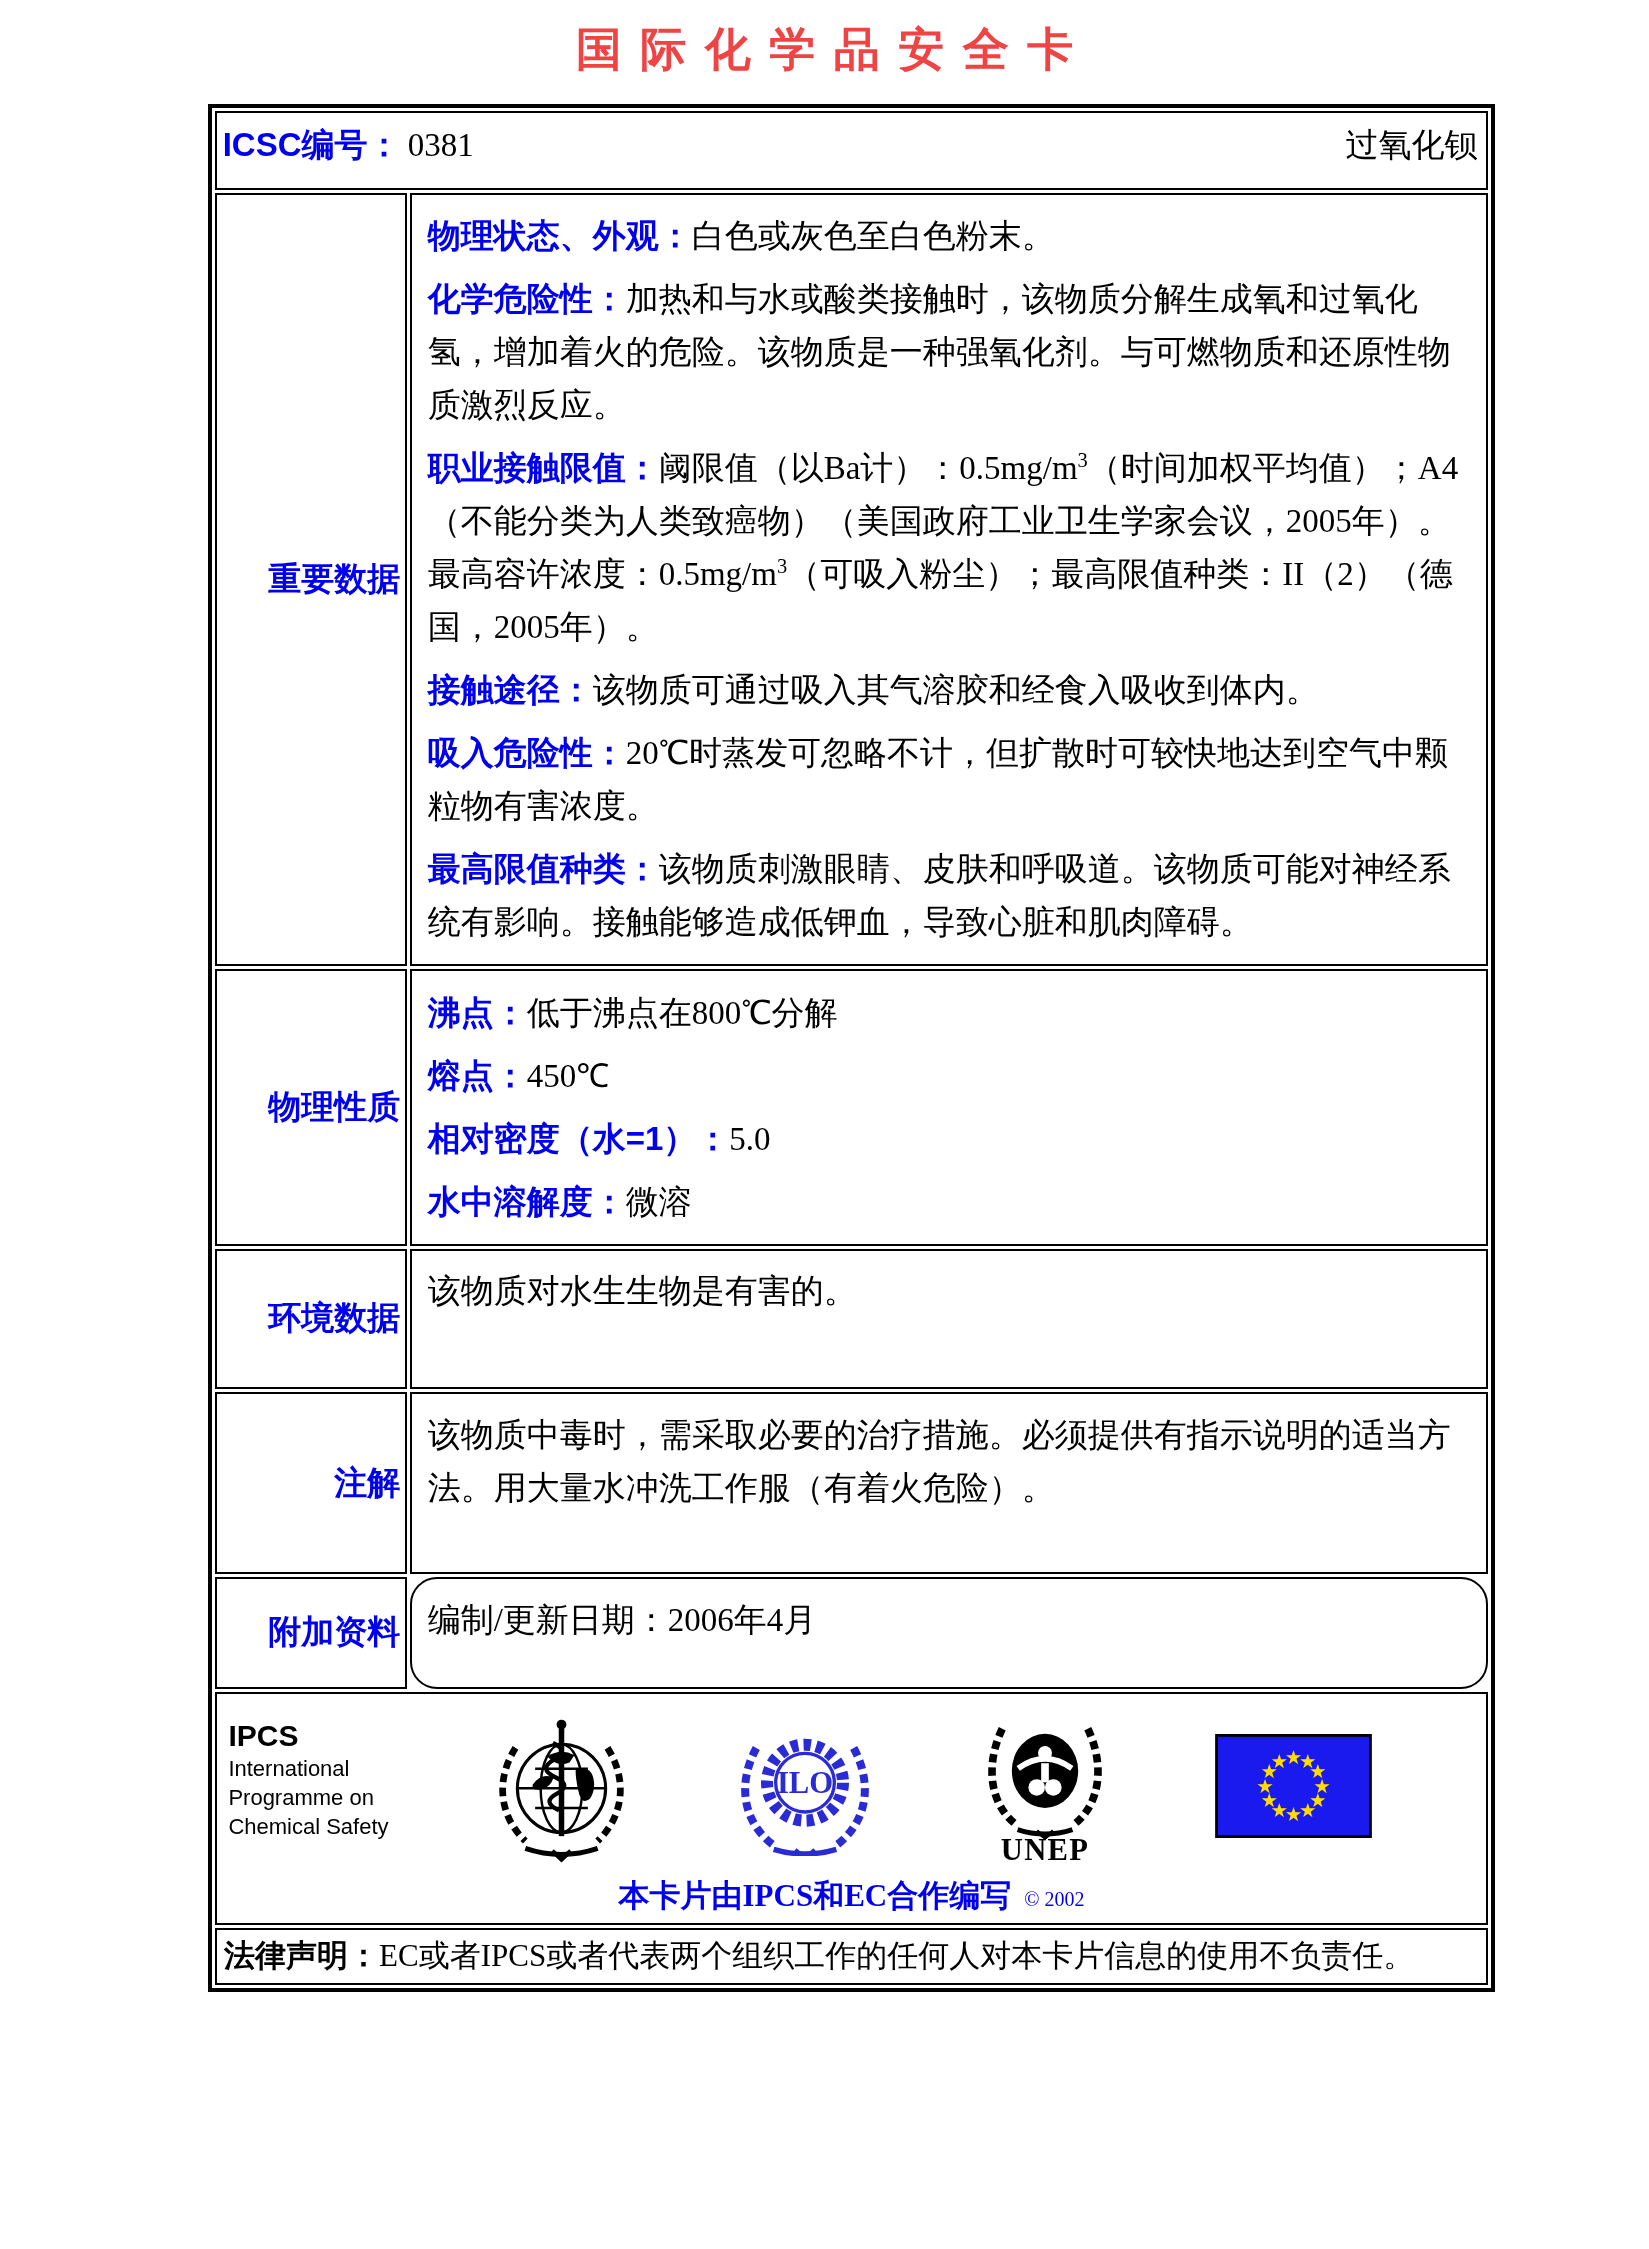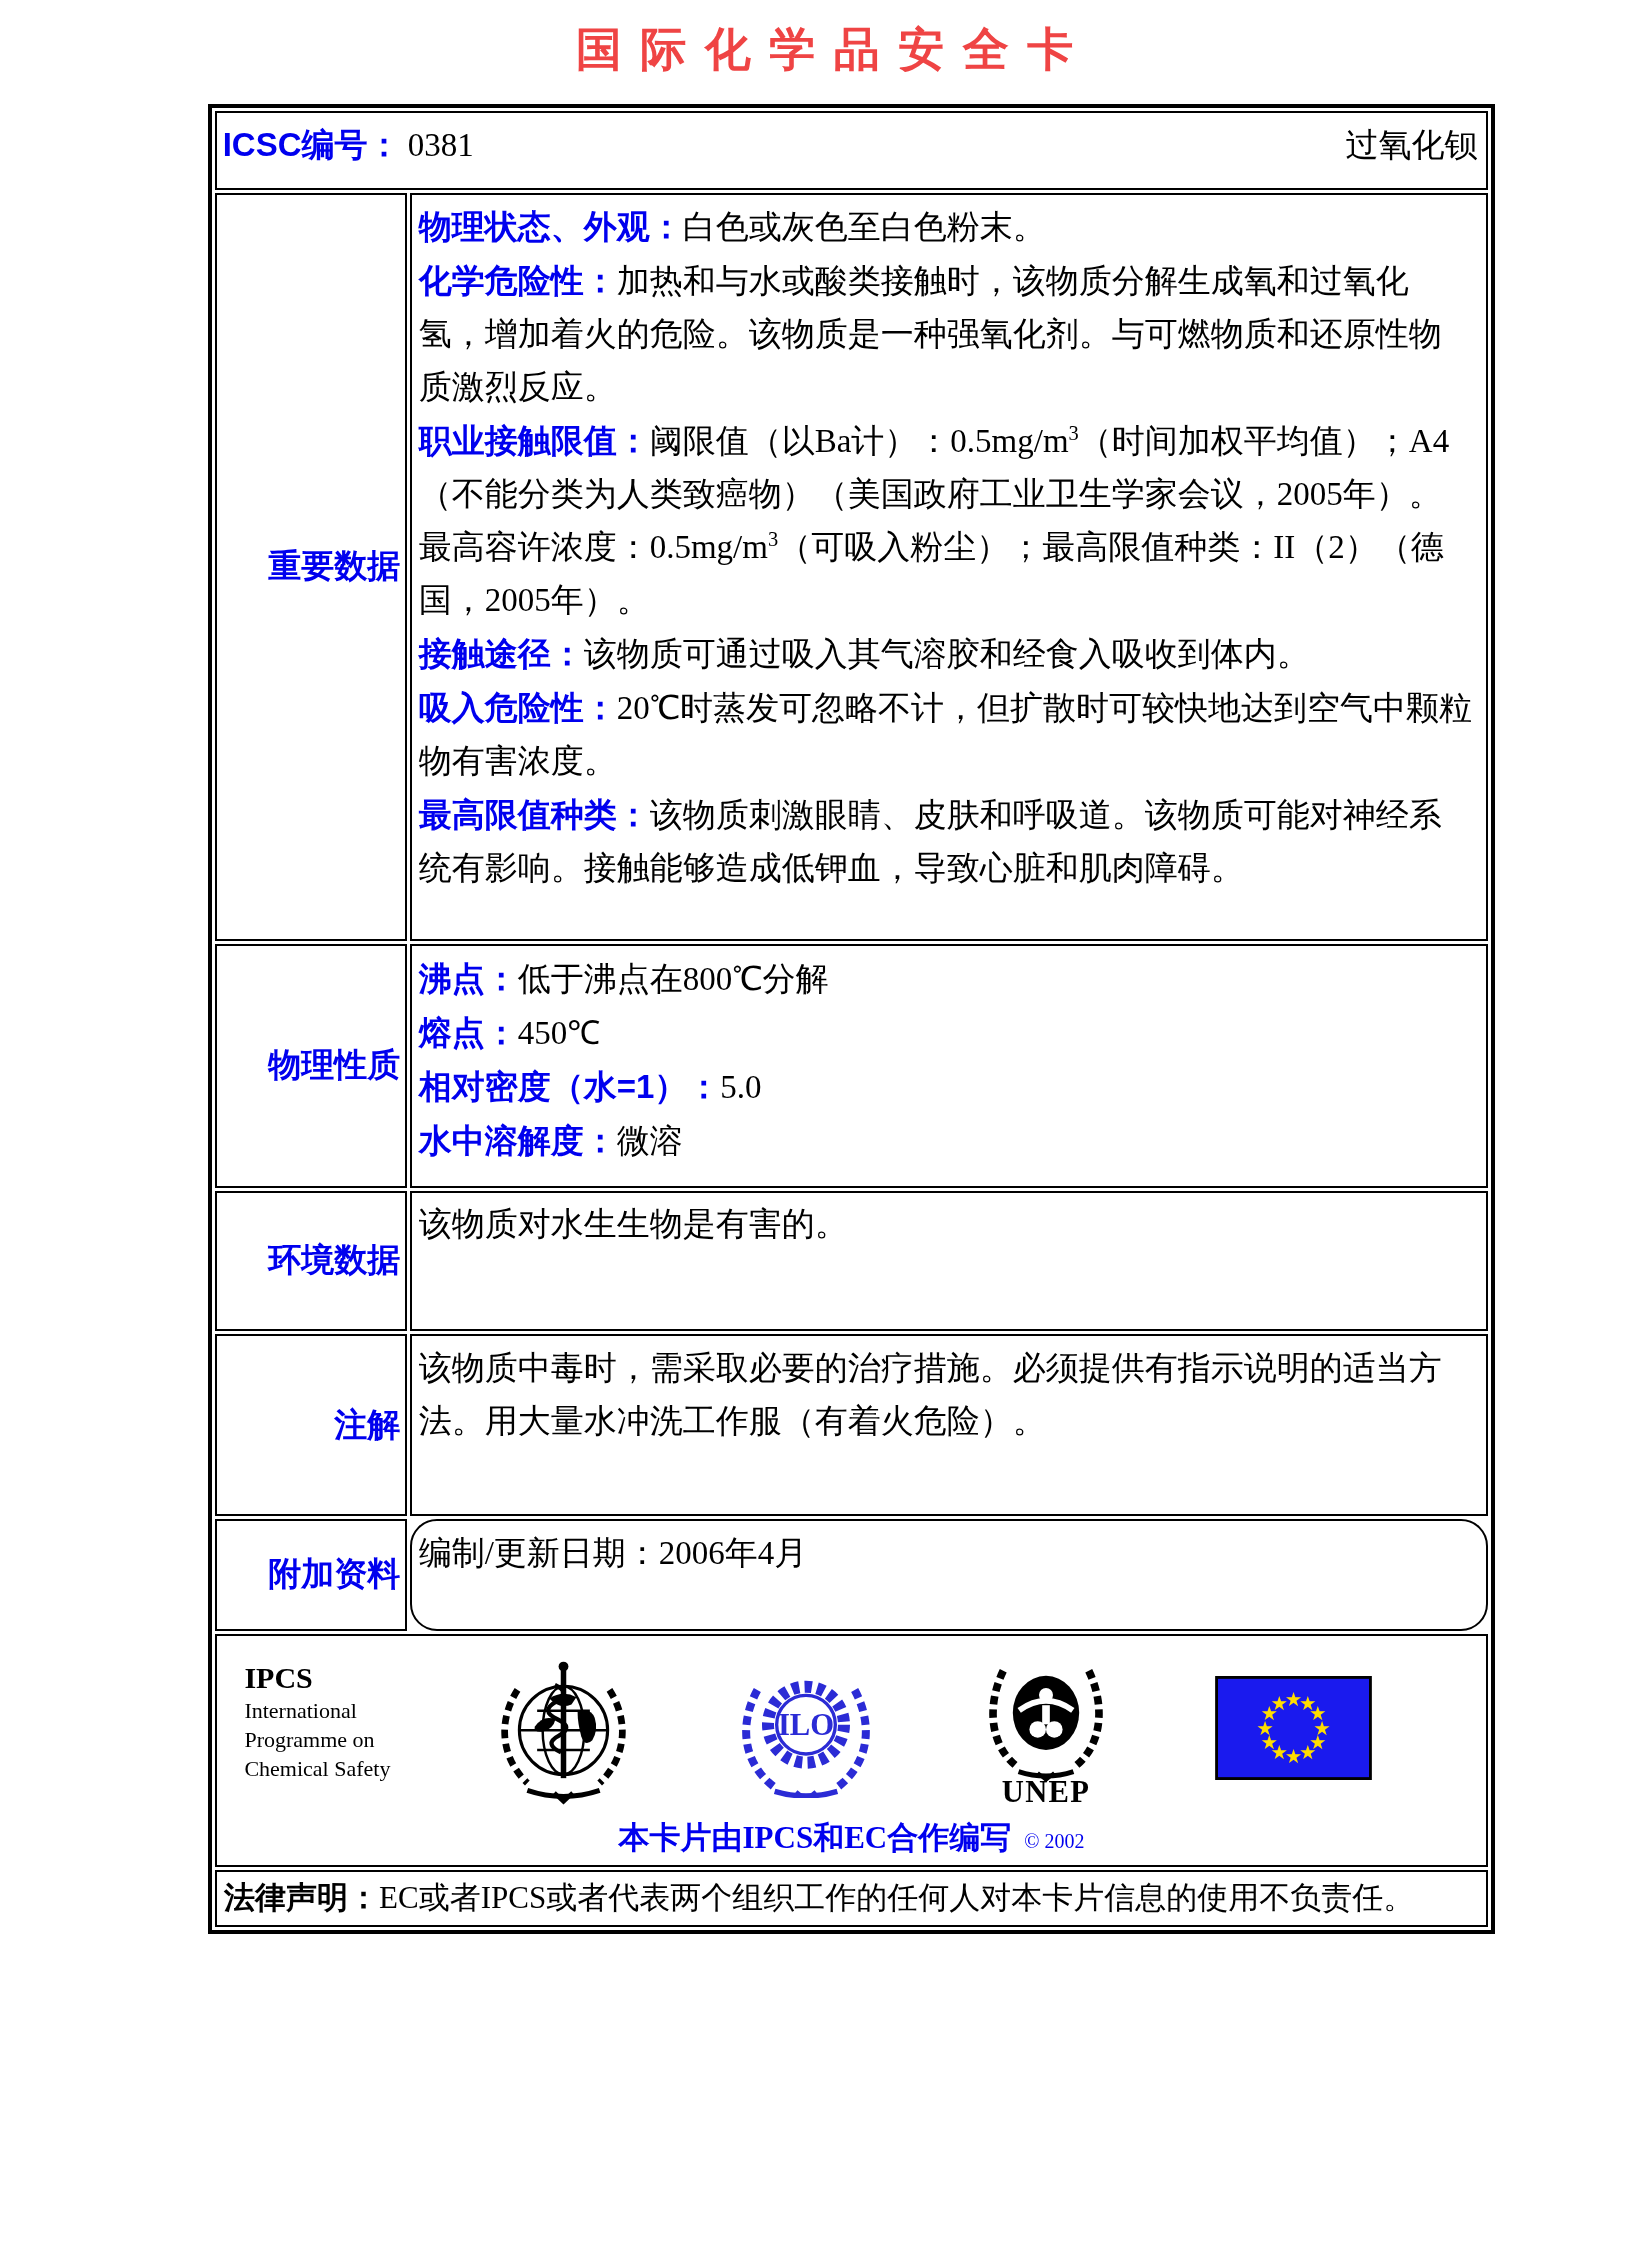--- a/index.html
+++ b/index.html
@@ -37,29 +37,29 @@
   }
   td.content-cell{
     vertical-align:top;padding:5.7px 13px 5.7px 7.1px;
     font-size:33px;line-height:53px;
   }
   .h-important{height:733px;}
   .h-physical{height:228px;}
   .h-env{height:125px;}
   .h-notes{height:167px;}
   .h-extra{height:96px;border-radius:27px;}
-  .para{margin:0;}
+  .para{margin:9px;}
   .plabel{color:#0000ee;font-weight:bold;font-family:"Liberation Sans",sans-serif;}
   .plabel-black{color:#000;font-family:"Liberation Serif",serif;}
   .ptext{color:#000;}
   sup{font-size:62%;line-height:0;vertical-align:super;}
   
   td.logos-cell{height:182px;vertical-align:top;padding:10px 0 5.7px 0;}
   .logos{display:flex;align-items:center;justify-content:space-between;padding:4.3px 114px 0 11.4px;}
-  .ipcs-block{font-family:Liberation Serif, serif;color:#000;align-self:flex-start;margin-top:10px;margin-left:16px;}
+  .ipcs-block{font-family:Liberation Sans, sans-serif;color:#000;align-self:flex-start;margin-top:10px;}
   .ipcs-title{font-size:30px;font-weight:bold;line-height:1.2;}
   .ipcs-line{font-size:22px;line-height:1.32;}
   .credit{ text-align:center;margin-top:10px;color:#0000ee;font-family:"Liberation Serif",serif;}
   .credit-text{font-size:31px;font-weight:bold;}
   .credit-year{font-size:20px;margin-left:13px;}
   
   td.legal-cell{height:40px;vertical-align:middle;padding:5.7px 7.1px;font-size:31px;margin-top:36px;}
   .legal-label{font-weight:bold;font-family:"Liberation Sans",sans-serif;}
   .legal-text{font-family:"Liberation Serif",serif;}
   .unep-wordmark{font-family:"Liberation Serif",serif;}

